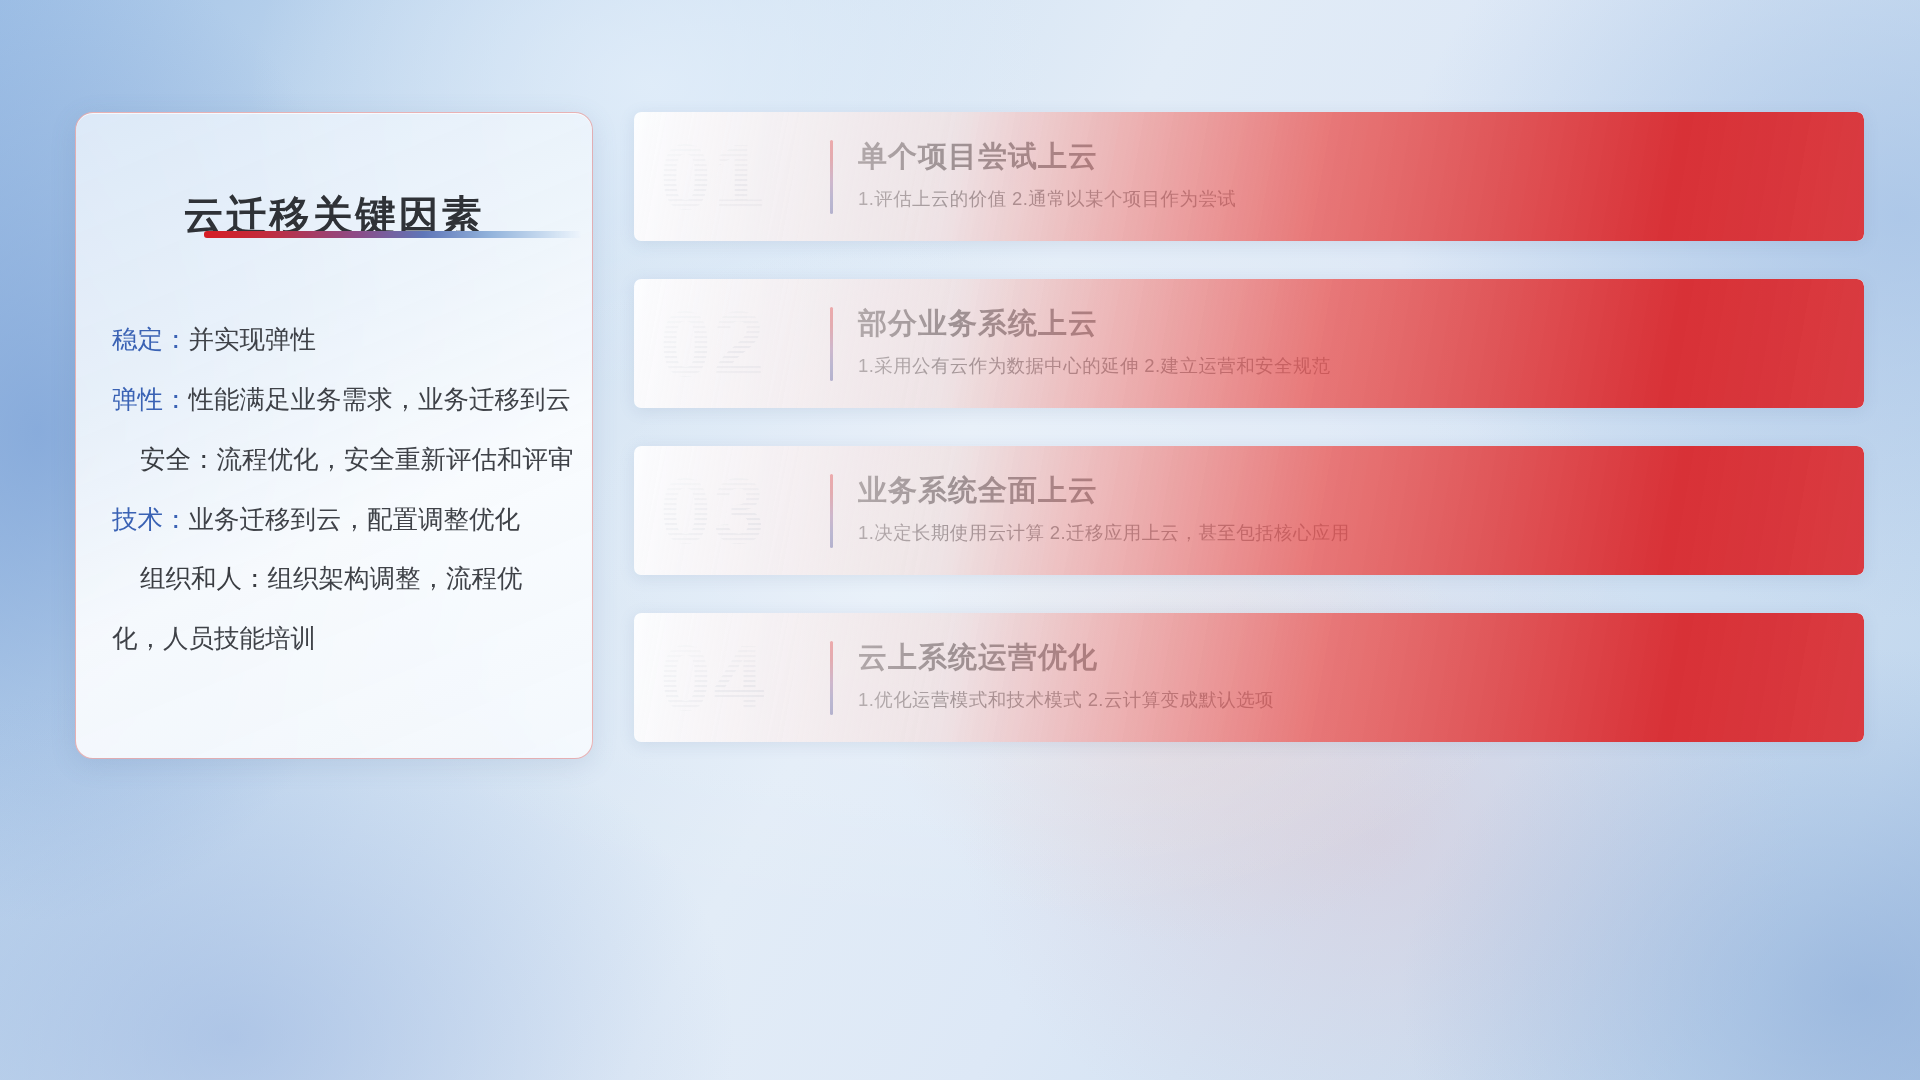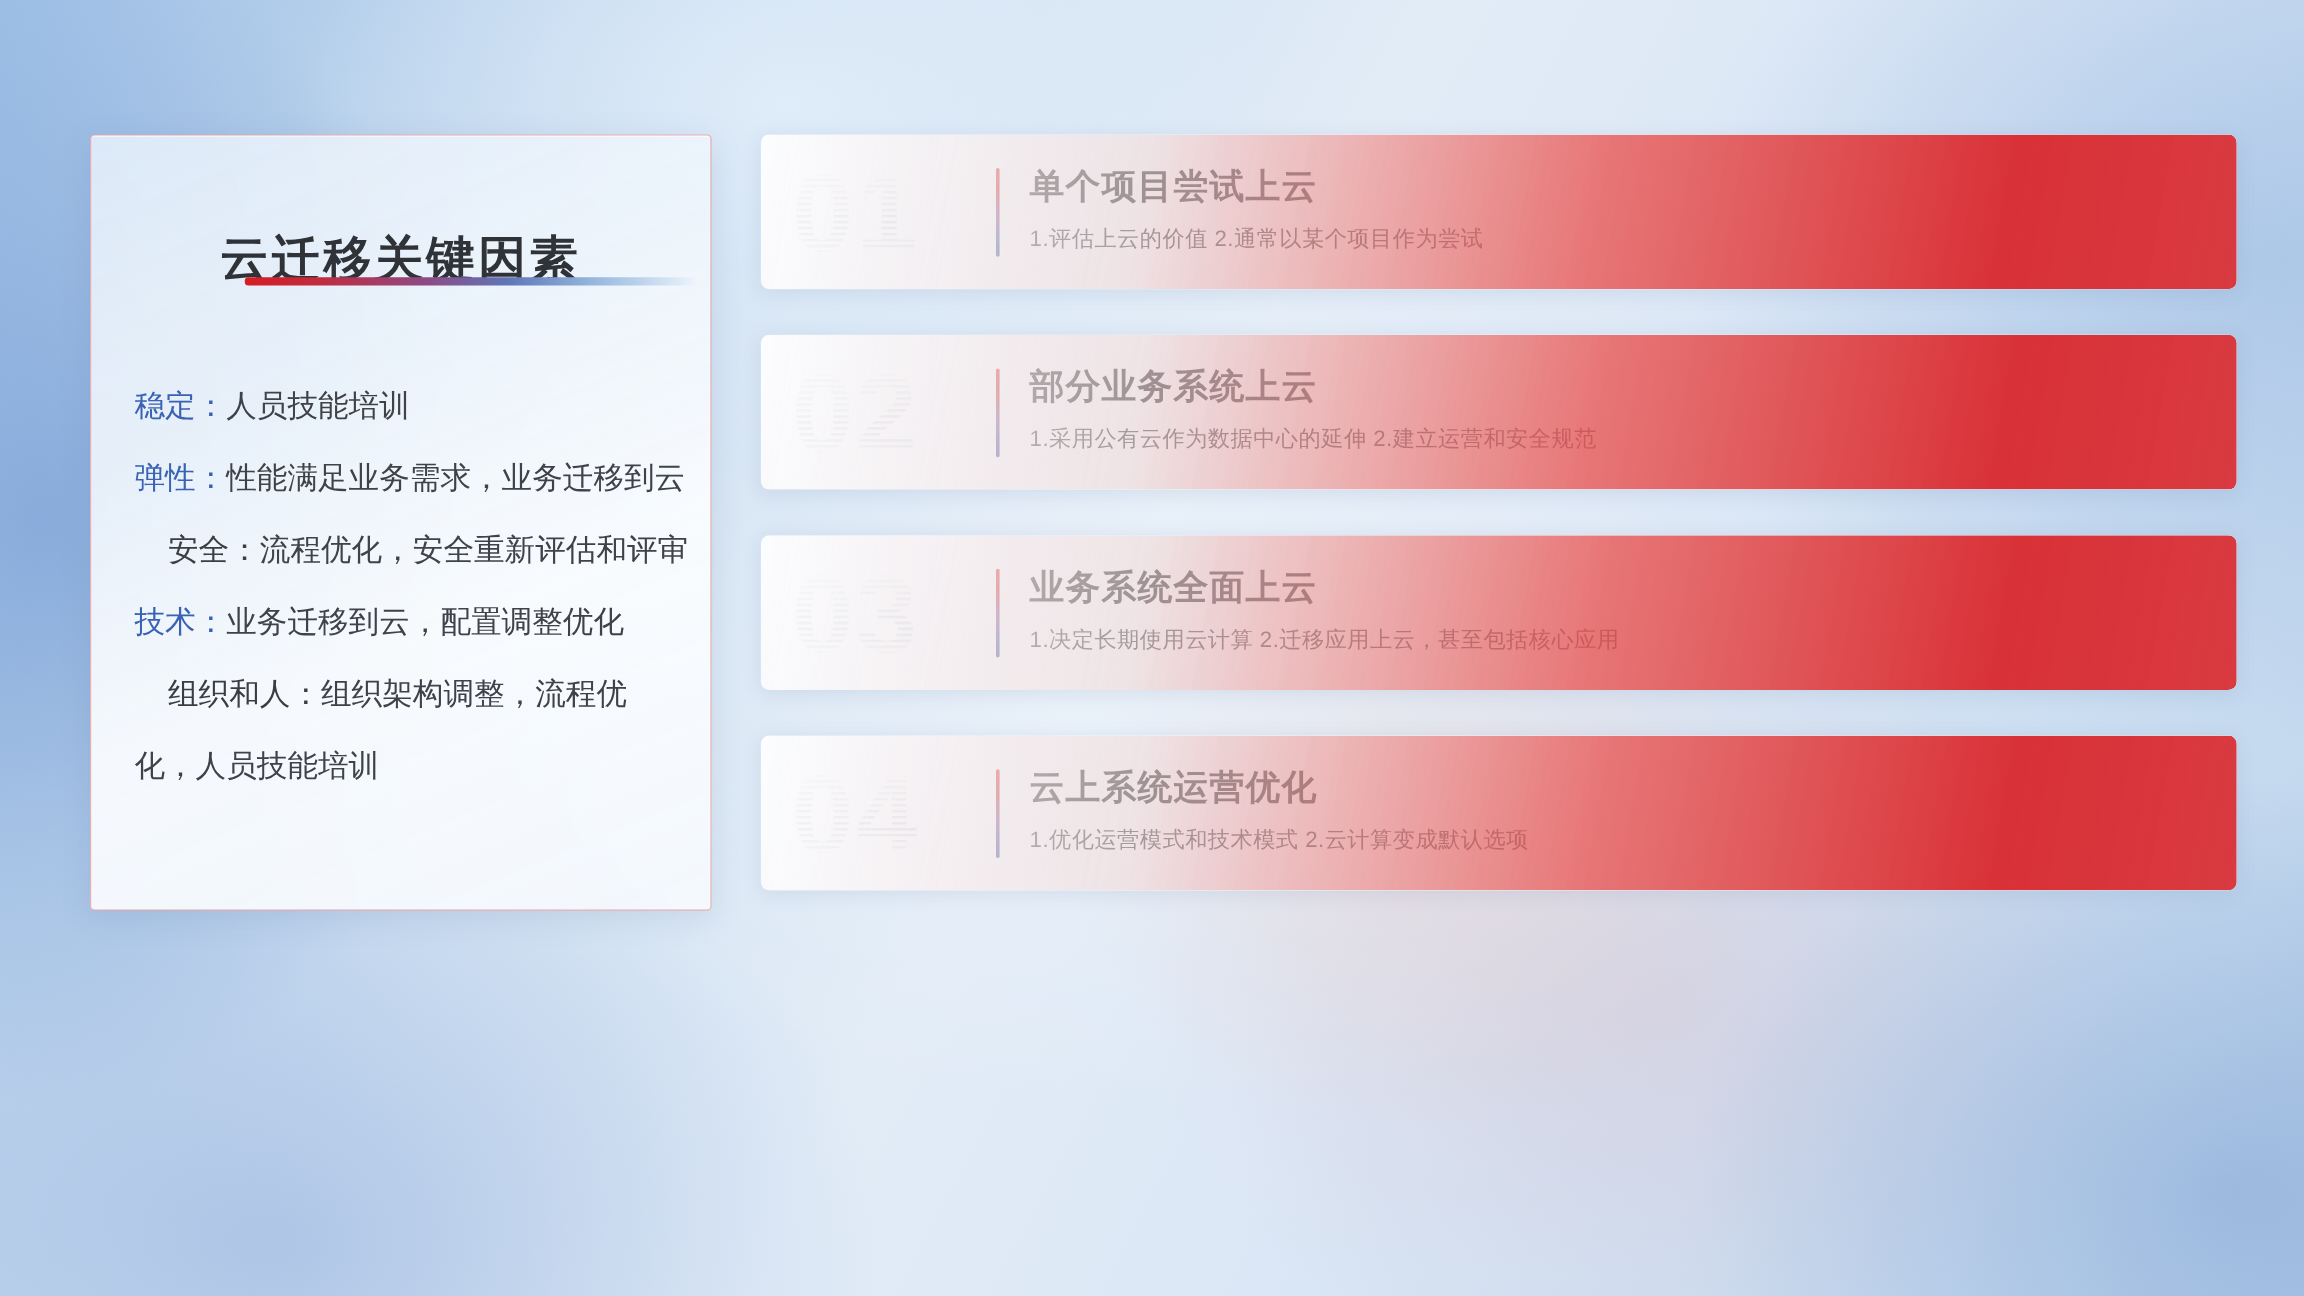--- a/index.html
+++ b/index.html
@@ -36,21 +36,21 @@
   .bg-b7{
     background:radial-gradient(ellipse 640px 480px at 97% 92%,rgba(140,172,216,.65),rgba(140,172,216,0) 72%);
   }
   .bg-b8{
     background:radial-gradient(ellipse 900px 520px at 50% 50%,rgba(255,255,255,.30),rgba(255,255,255,0) 75%);
   }
 
   
   #left-panel{
     position:absolute;left:75px;top:112px;width:516px;height:645px;
-    border-radius:4px;
+    border-radius:18px;
     background:linear-gradient(158deg,rgba(229,239,250,.88) 0%,rgba(240,246,252,.90) 34%,
                 rgba(250,252,254,.94) 62%,rgba(245,249,253,.92) 100%);
     border:1px solid rgba(222,120,120,.55);
     box-shadow:0 6px 26px rgba(90,120,160,.16), inset 0 1px 0 rgba(255,255,255,.7);
     backdrop-filter:blur(2px);
   }
   #panel-title{
     position:absolute;left:0;right:0;top:48px;text-align:center;
     font-size:40px;font-weight:bold;color:#2f3237;letter-spacing:3px;
   }
@@ -115,21 +115,21 @@
   <div class="bgl bg-b5"></div>
   <div class="bgl bg-b6"></div>
   <div class="bgl bg-b7"></div>
   <div class="bgl bg-b8"></div>
 </div>
 
 <section id="left-panel">
   <h1 id="panel-title">云迁移关键因素</h1>
   <div id="panel-underline"></div>
   <div id="panel-list">
-      <div class="kv-row"><span class="kv-label accent">稳定：</span><span class="kv-text">人员技能培训</span></div>
+      <div class="kv-row"><span class="kv-label accent">稳定：</span><span class="kv-text">并实现弹性</span></div>
       <div class="kv-row"><span class="kv-label accent">弹性：</span><span class="kv-text">性能满足业务需求，业务迁移到云</span></div>
       <div class="kv-row"><span class="kv-label plain">安全：</span><span class="kv-text">流程优化，安全重新评估和评审</span></div>
       <div class="kv-row"><span class="kv-label accent">技术：</span><span class="kv-text">业务迁移到云，配置调整优化</span></div>
       <div class="kv-row wrap"><span class="kv-label plain">组织和人：</span><span class="kv-text">组织架构调整，流程优化，人员技能培训</span></div>
     </div>
 </section>
 
 <section id="cards">
     <article class="card">
       <div class="card-num">

